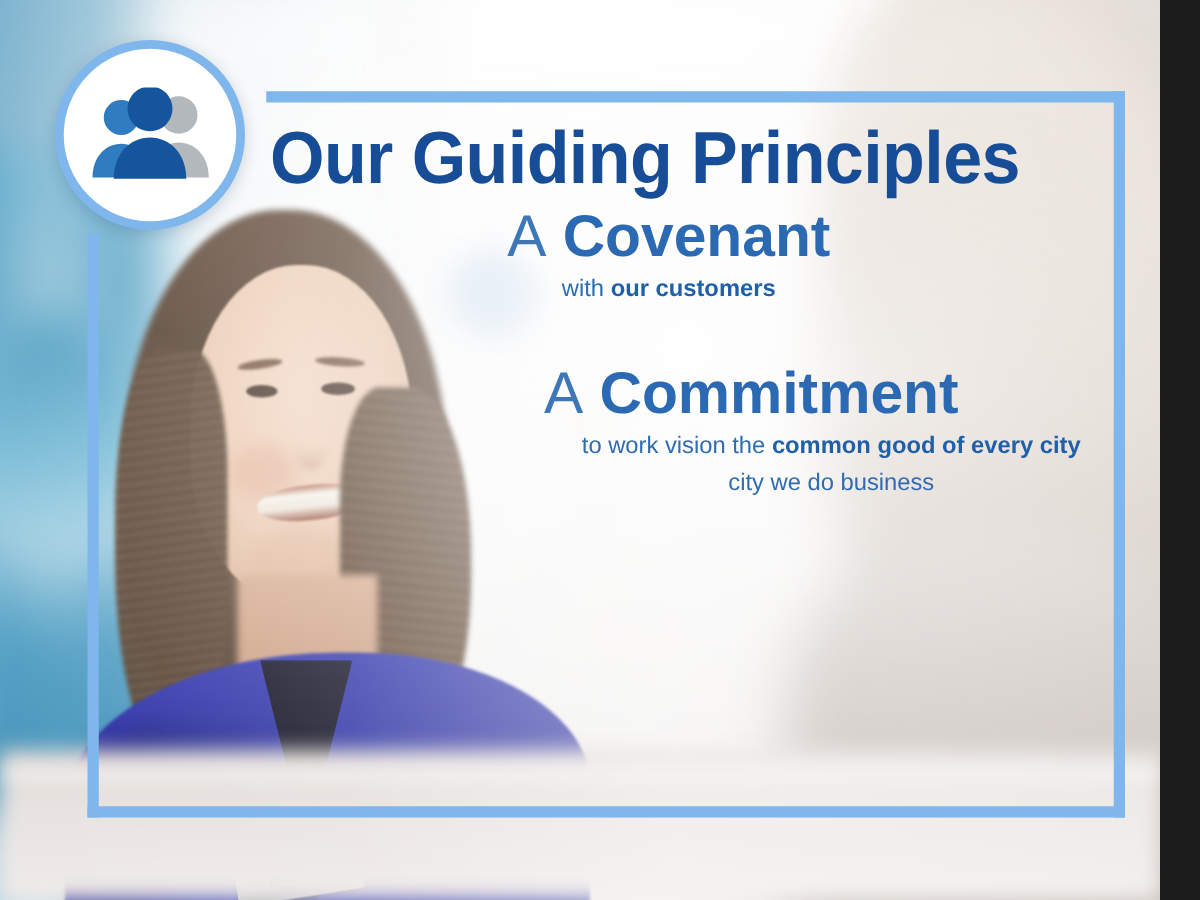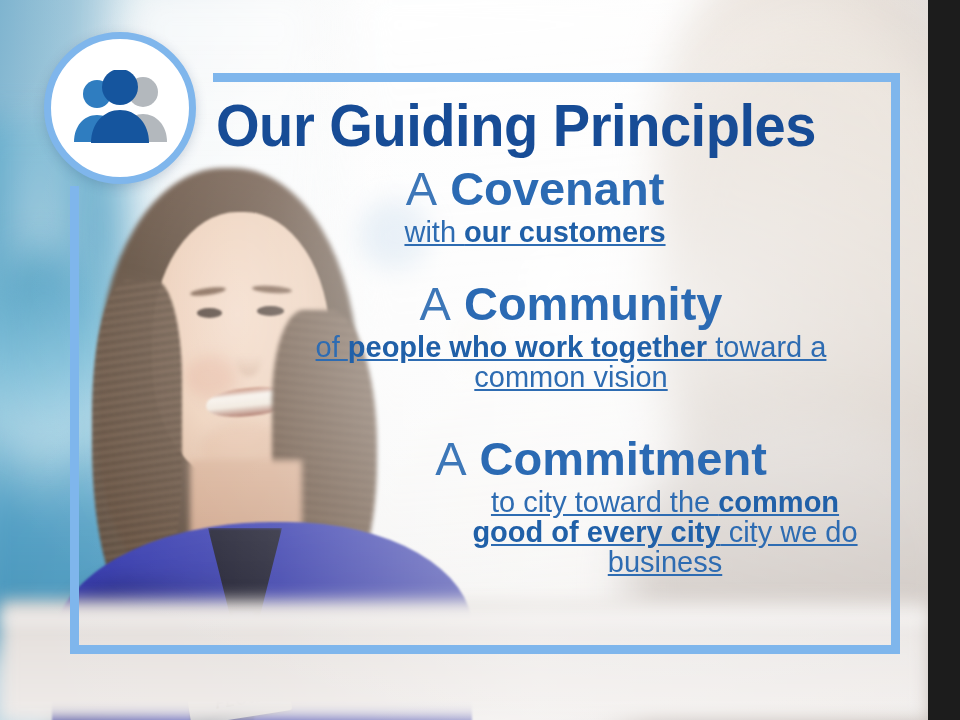--- a/index.html
+++ b/index.html
@@ -240,21 +240,21 @@
     position:absolute; left:215px; top:160px; width:660px;
     text-align:center;
   }
   .principle { margin-bottom: 4px; }
   .p-title {
     font-size:47px; line-height:57px; color:#2f6fb5; white-space:nowrap;
   }
   .p-title .art { font-weight:300; color:#3d77b8; }
   .p-title .word { font-weight:bold; color:#2b6ab3; }
   .p-sub {
-    font-size:29px; line-height:30px; color:#2e6cb2; font-weight:normal;text-decoration:underline;
+    font-size:19px; line-height:30px; color:#2e6cb2; font-weight:normal;
   }
   .p-sub b { font-weight:bold; color:#2060a8; }
 
   
   .block-covenant { margin-left: -20px; margin-bottom: 28px; }
   .block-community { margin-left: 52px; margin-bottom: 26px; }
   .block-commitment { margin-left: 112px; margin-top: 38px; }
   .block-commitment .p-sub { width: 420px; margin-left: auto; margin-right: 0; }
 </style>
 </head>
@@ -335,34 +335,25 @@
     <div class="principle block-covenant">
       <div class="p-title">
         <span class="art">A</span>
         <span class="word">Covenant</span>
       </div>
       <div class="p-sub">
         <span>with </span><b>our customers</b>
       </div>
     </div>
 
-    <div class="principle block-community">
-      <div class="p-title">
-        <span class="art">A</span>
-        <span class="word">Community</span>
-      </div>
-      <div class="p-sub">
-        <span>of </span><b>people who work together</b><span> toward a common vision</span>
-      </div>
-    </div>
 
     <div class="principle block-commitment">
       <div class="p-title">
         <span class="art">A</span>
         <span class="word">Commitment</span>
       </div>
       <div class="p-sub">
-        <span>to city toward the </span><b>common good of every city</b><span> city we do business</span>
+        <span>to work vision the </span><b>common good of every city</b><span> city we do business</span>
       </div>
     </div>
 
   </div>
 </div>
 
 </body></html>

